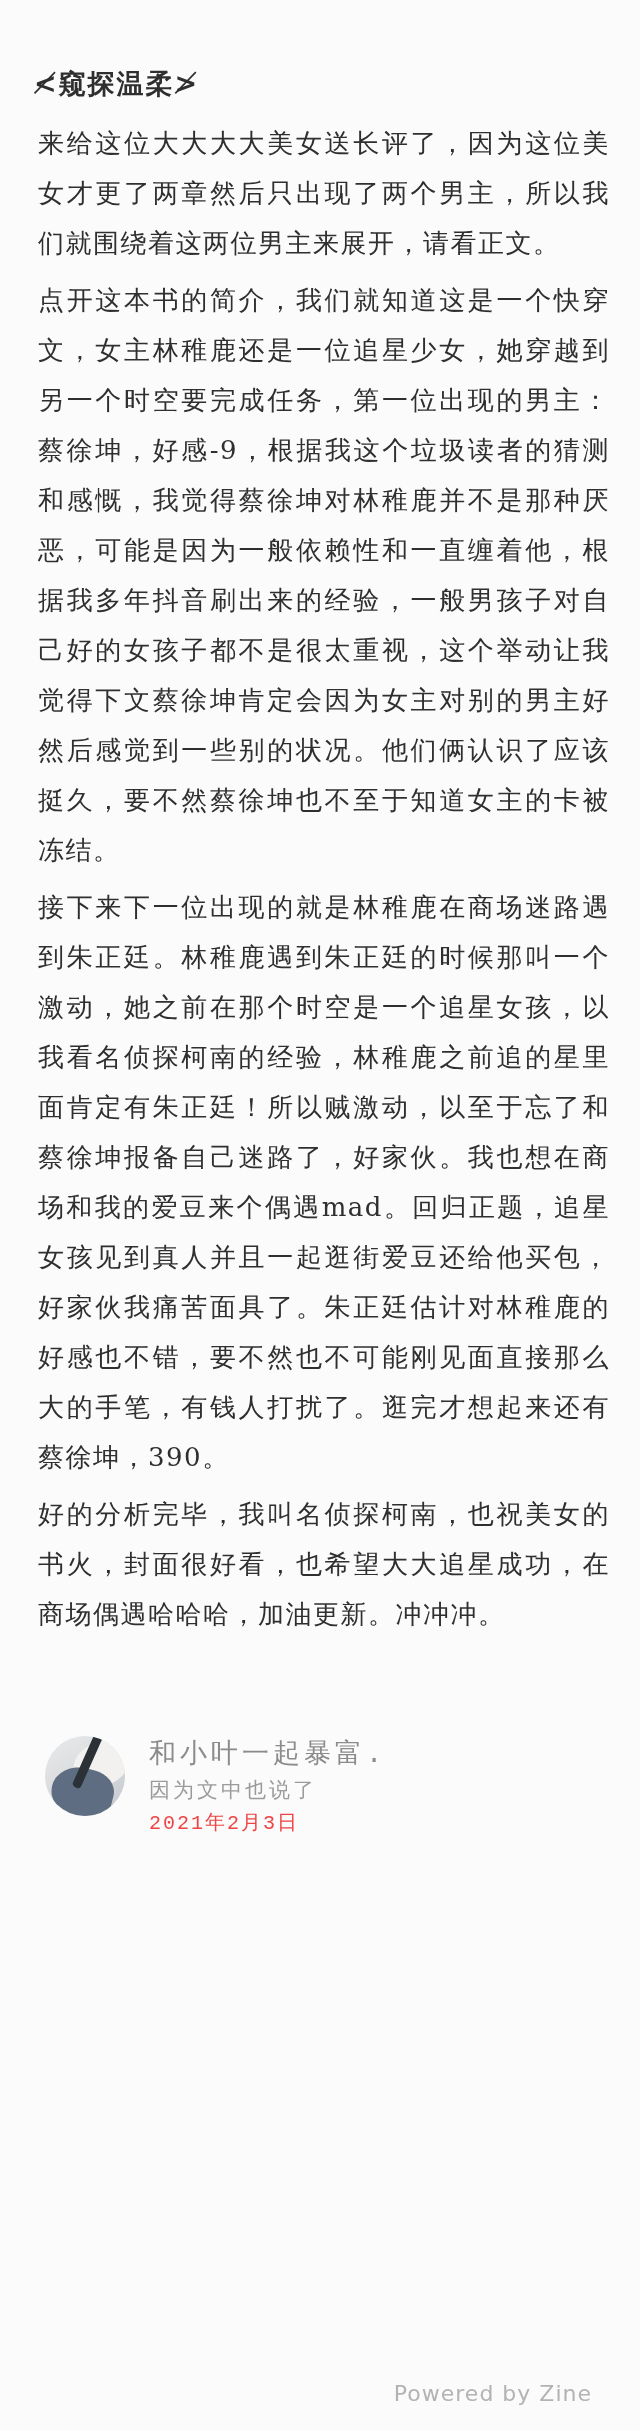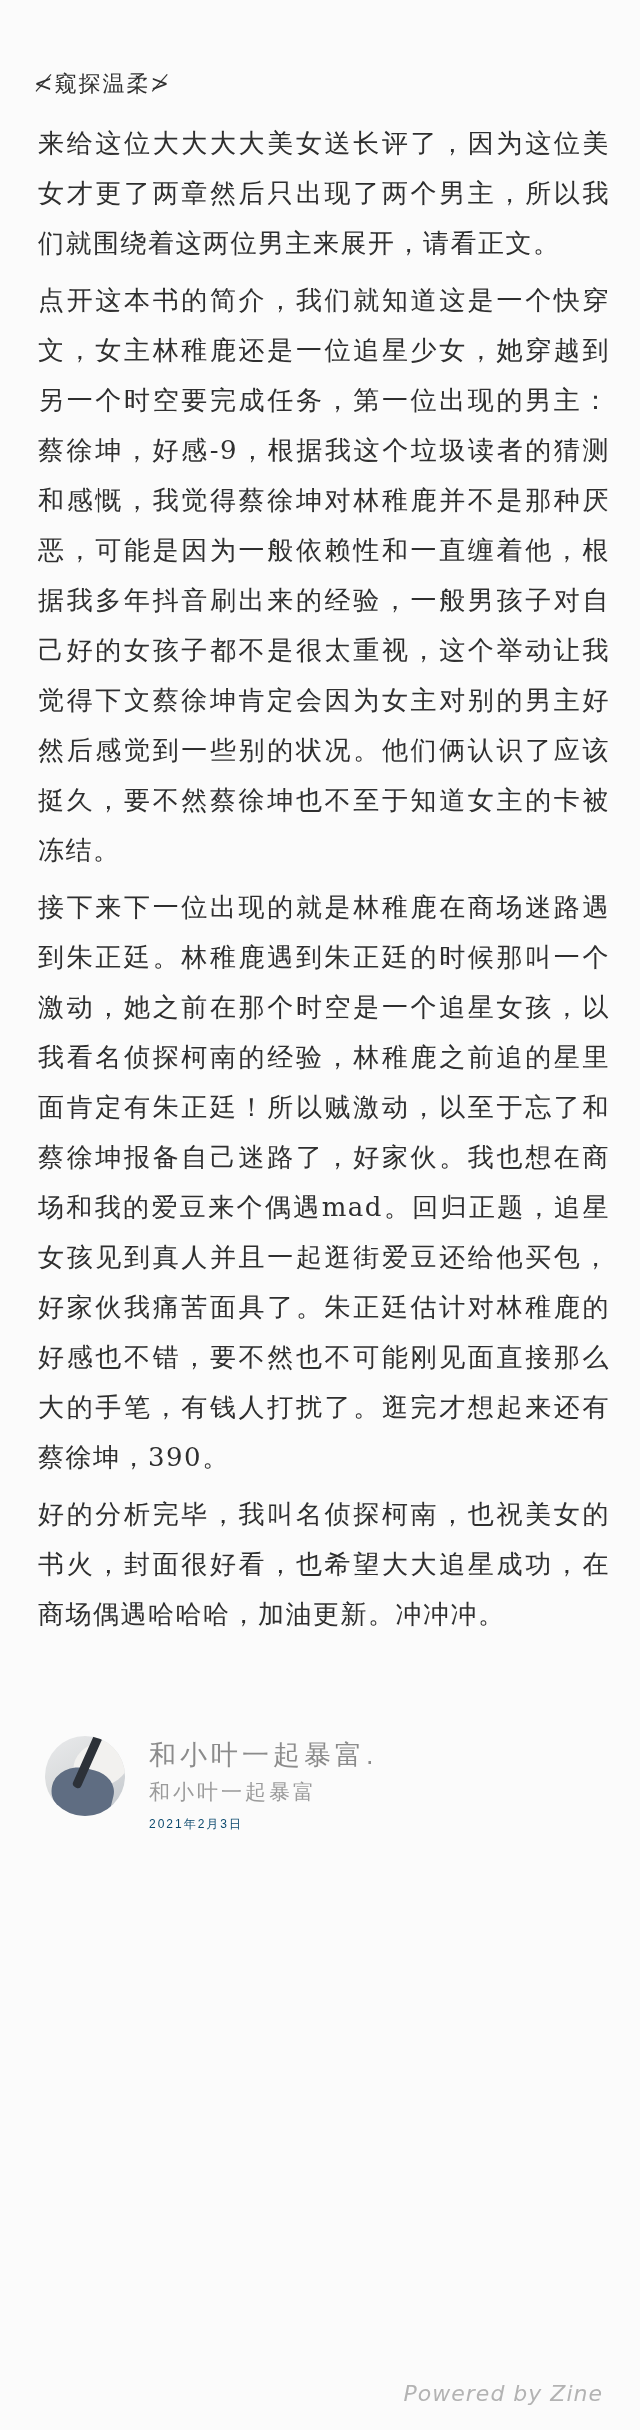--- a/index.html
+++ b/index.html
@@ -10,23 +10,23 @@
     background: #fbfbfb;
     font-family: "DejaVu Serif", serif;
     color: #2f2f2f;
     overflow: hidden;
     box-sizing: border-box;
   }
   .content {
     padding: 59px 30px 0 34px;
   }
   .title {
-    font-size: 22px;
+    font-size: 27px;
     line-height: 50px;
-    font-weight: normal;
+    font-weight: bold;
     letter-spacing: 2px;
     margin: 0 0 9px 0;
   }
   .body-text p {
     font-size: 26px;
     line-height: 50px;
     letter-spacing: 1.5px;
     text-align: justify;
     margin: 7px 0 0 4px;
   }
@@ -62,48 +62,47 @@
   .avatar .shape-strap {
     position: absolute; left: 38px; top: -4px;
     width: 9px; height: 58px;
     background: #2c3138;
     transform: rotate(24deg);
     border-radius: 4px;
   }
   .author-meta {
     margin-left: 24px;
     padding-top: 2px;
-    font-family: Liberation Sans, sans-serif;
+    font-family: Liberation Mono, monospace;
   }
   .author-name {
     font-size: 27px;
     line-height: 34px;
     letter-spacing: 4px;
     color: #8b8b8b;
   }
   .author-tagline {
     margin-top: 5px;
     font-size: 21px;
     line-height: 30px;
     letter-spacing: 3px;
     color: #9b9b9b;
   }
   .author-date {
     margin-top: 3px;
-    font-size: 12px;
+    font-size: 20px;
     line-height: 28px;
     letter-spacing: 2px;
-    color: #0c4a6e;
+    color: #ef4444;
   }
   .powered {
     position: absolute;
-    right: 37px;
+    right: 48px;
     top: 2381px;
     font-family: "DejaVu Sans", sans-serif;
-    font-style: italic;
     font-size: 22px;
     letter-spacing: 1px;
     color: #b3b3b3;
   }
 </style>
 </head>
 <body>
 
 <div class="page">
   <div class="content">
@@ -118,20 +117,20 @@
     </div>
 
     <div class="footer">
       <div class="avatar">
         <div class="shape-jacket"></div>
         <div class="shape-jeans"></div>
         <div class="shape-strap"></div>
       </div>
       <div class="author-meta">
         <div class="author-name">和小叶一起暴富.</div>
-        <div class="author-tagline">和小叶一起暴富</div>
+        <div class="author-tagline">因为文中也说了</div>
         <div class="author-date">2021年2月3日</div>
       </div>
     </div>
   </div>
 
   <div class="powered">Powered by Zine</div>
 </div>
 
 </body></html>

